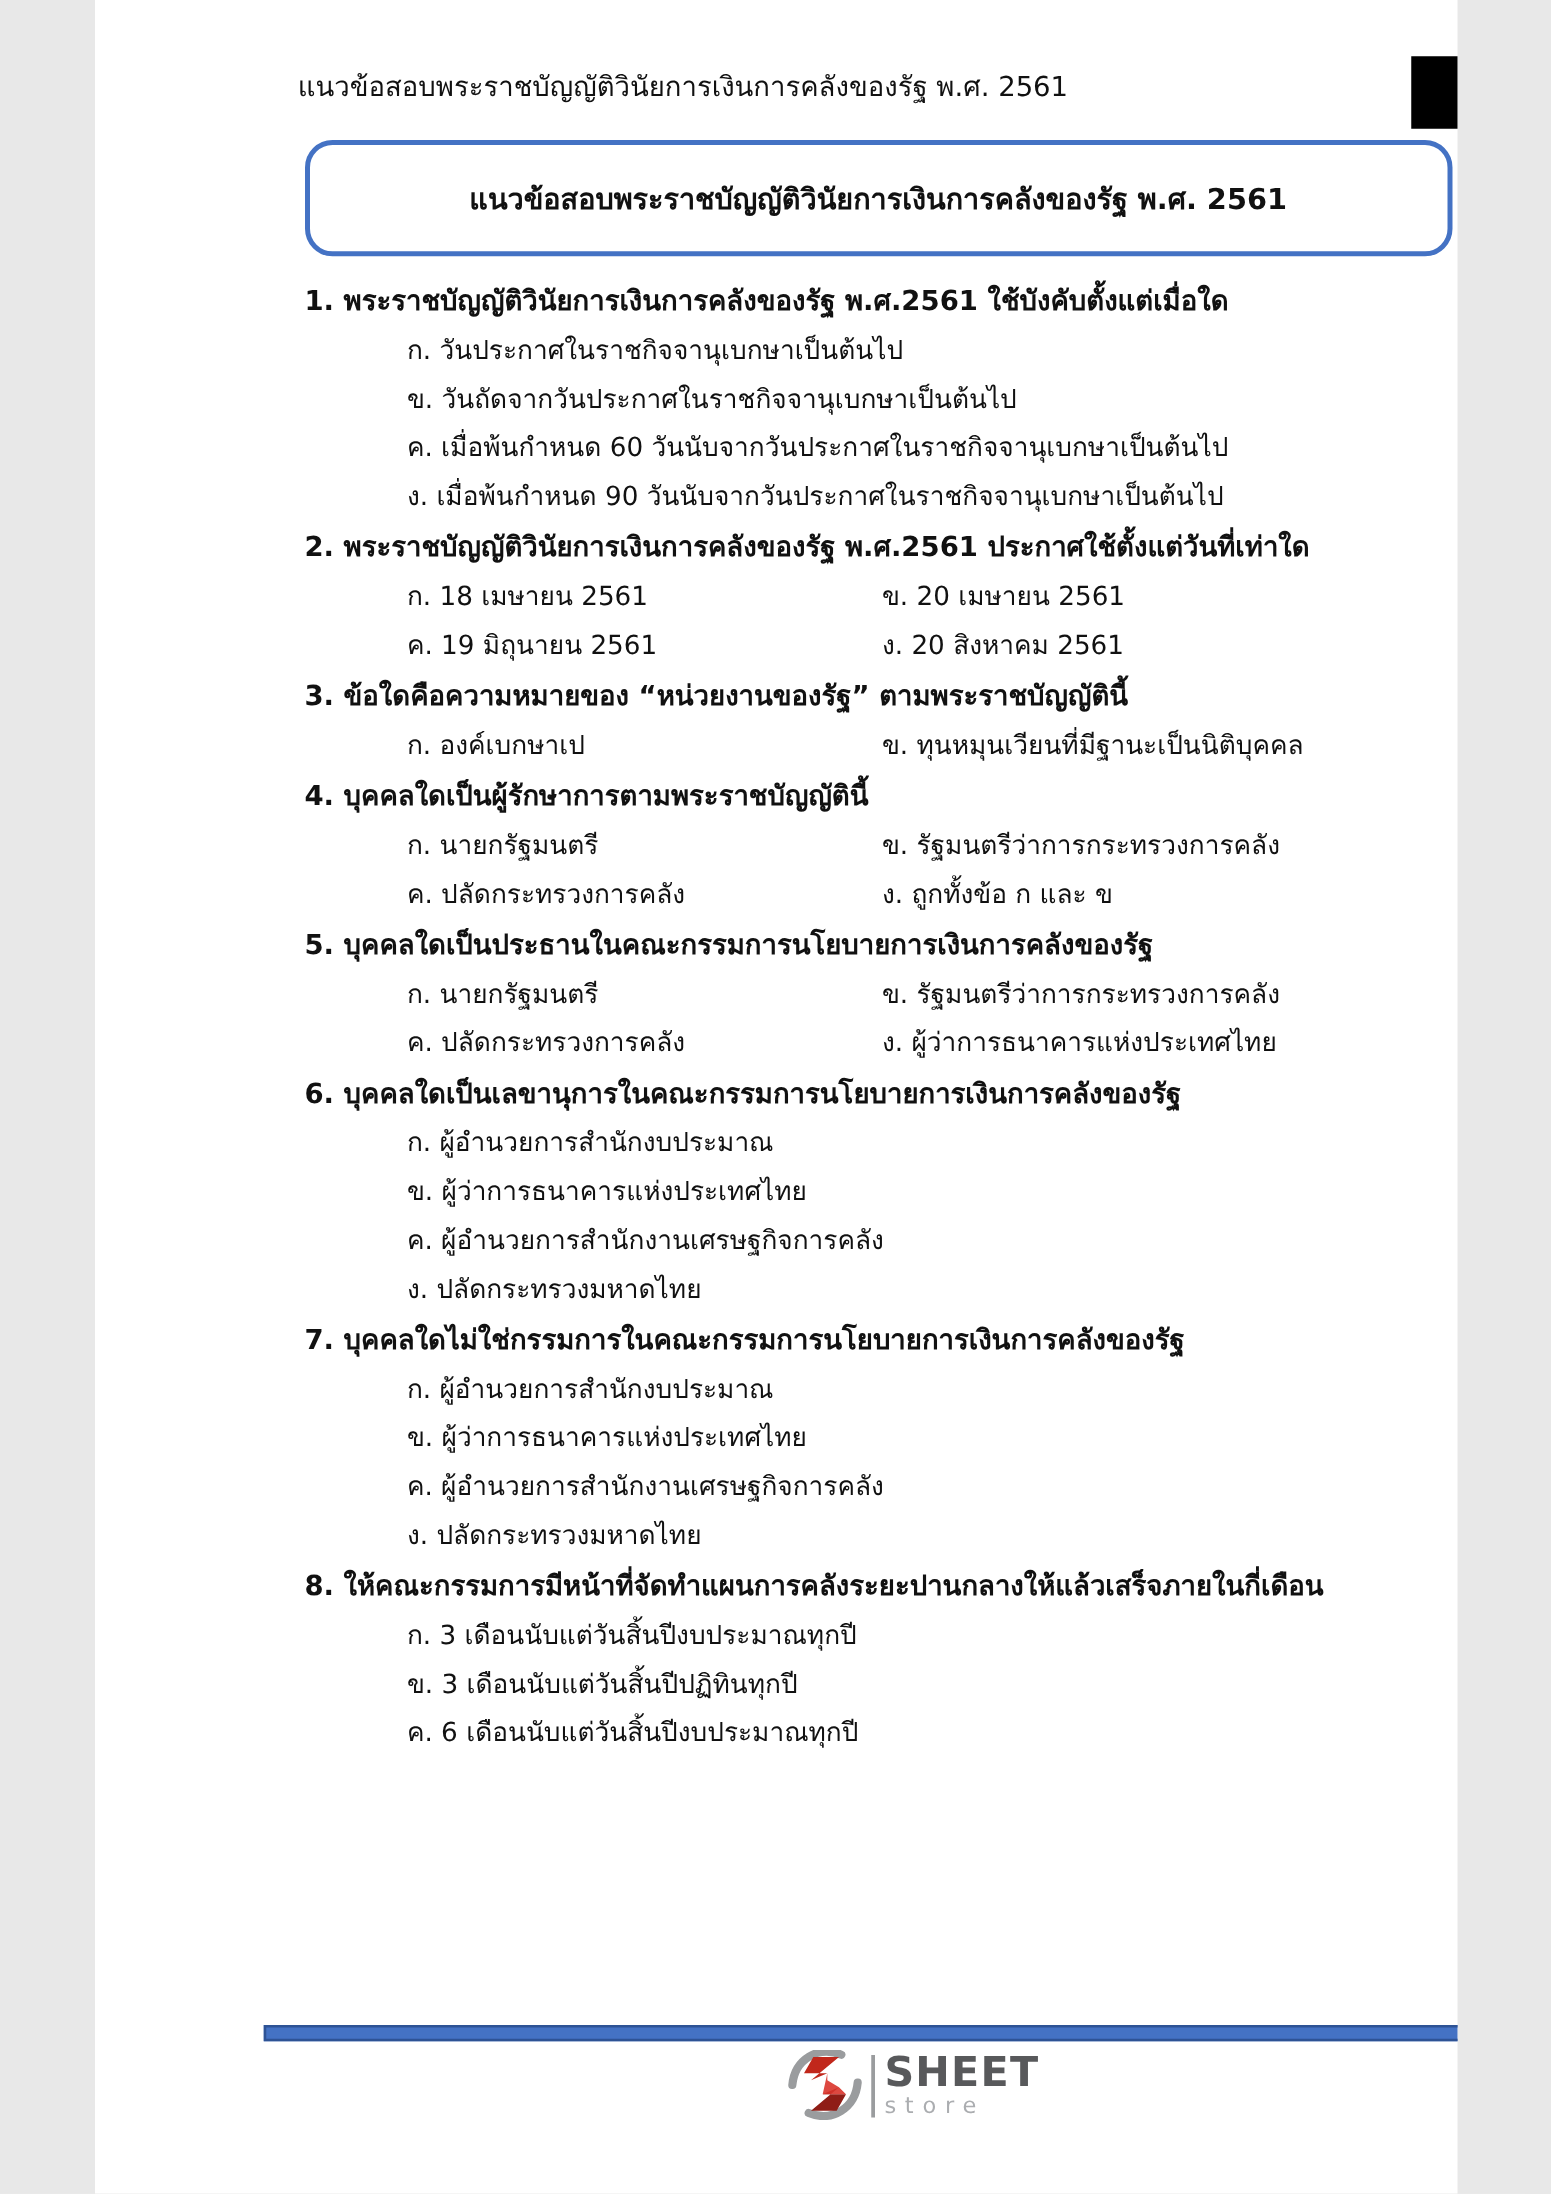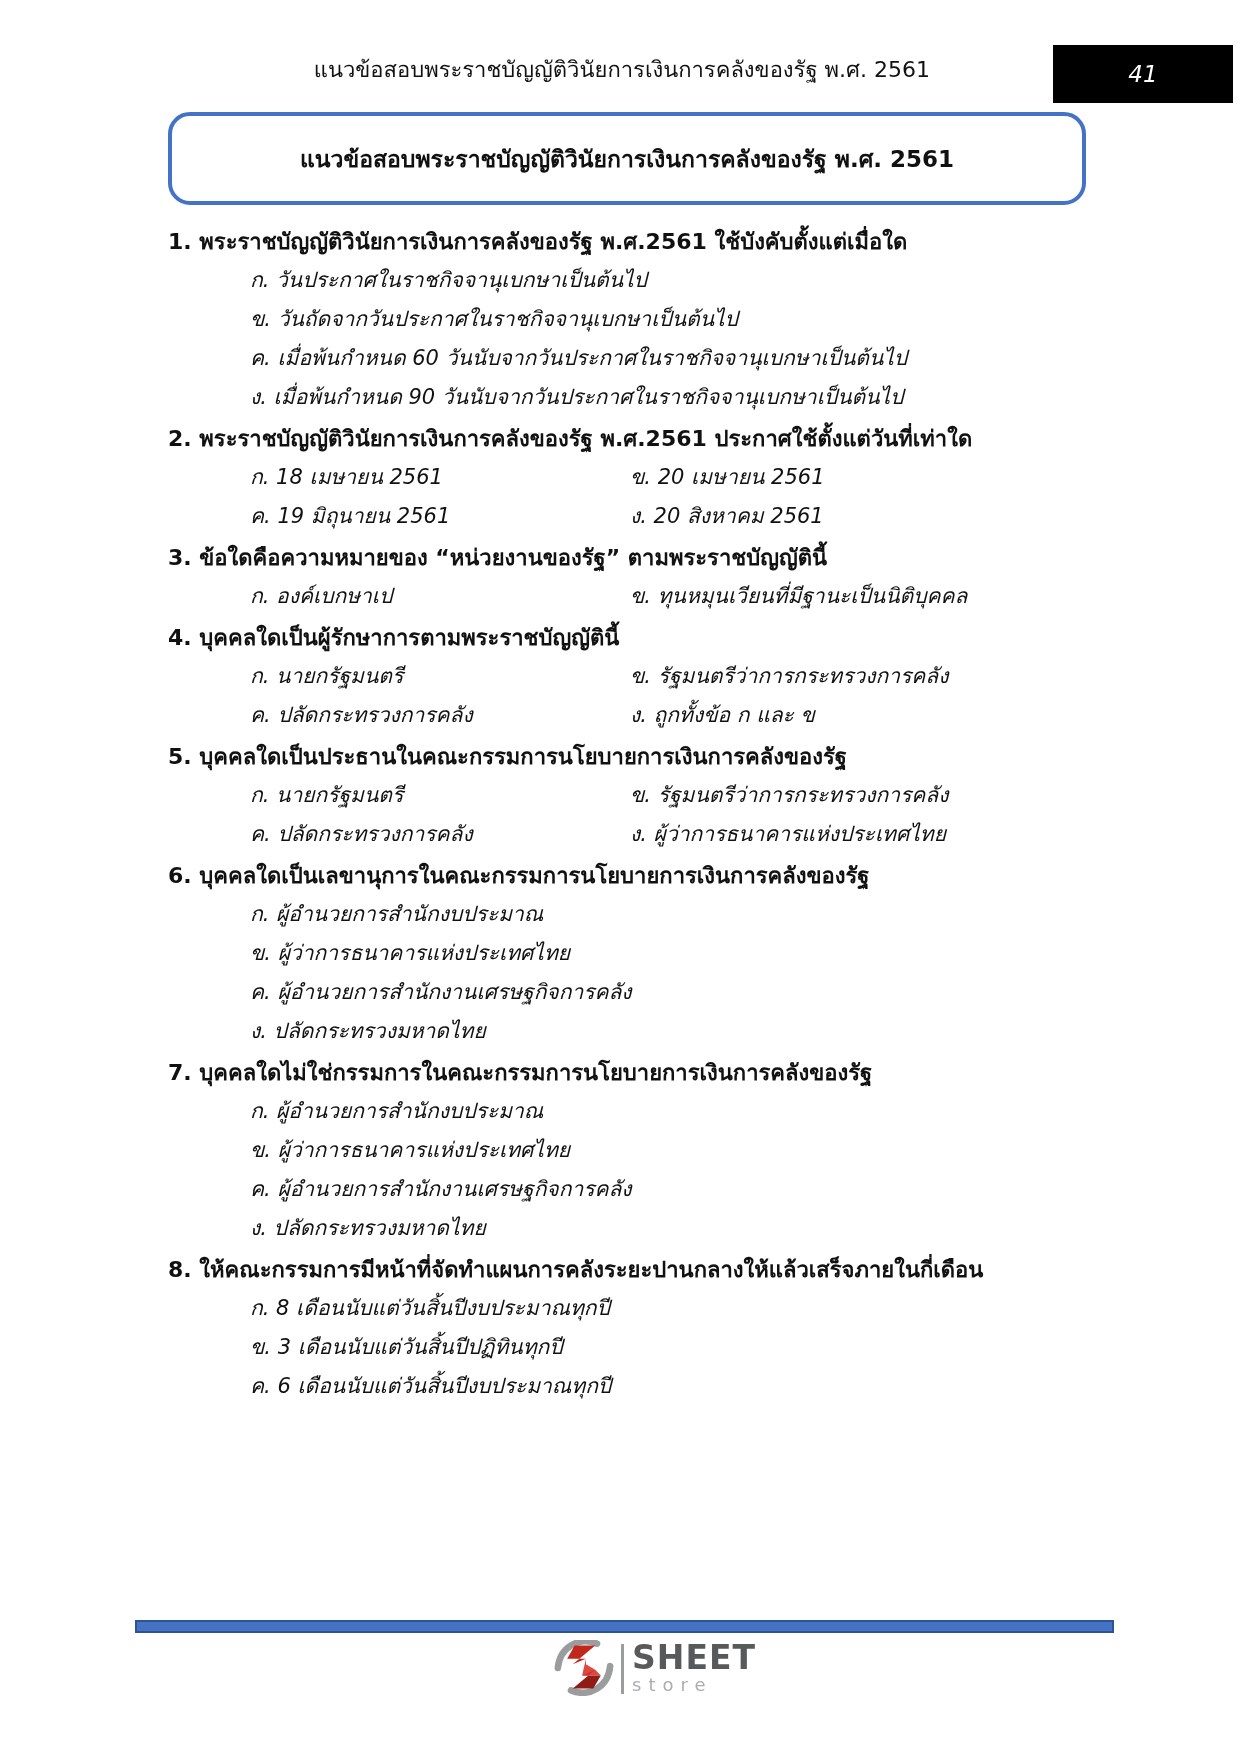--- a/index.html
+++ b/index.html
@@ -1,18 +1,18 @@
 <!DOCTYPE html>
 <html lang="th"><head>
 <meta charset="utf-8">
 <style>
   html,body { margin:0; padding:0; background:#e8e8e8; }
   .page {
     position: relative;
-    width: 1241px;
+    width: 1090px;
     height: 1755px;
     margin: 0 auto;
     background: #ffffff;
     font-family: "DejaVu Sans", "Liberation Sans", sans-serif;
     color: #111111;
     overflow: hidden;
   }
 
   
   .header-title {
@@ -71,21 +71,20 @@
   .q-head {
     font-weight: bold;
     font-size: 22px;
     line-height: 39px;
     white-space: nowrap;
   }
   .opt {
     font-size: 21px;
     line-height: 39px;
     white-space: nowrap;
-    font-style: italic;
   }
   .opt.single { padding-left: 82px; }
   .opt-row {
     display: grid;
     grid-template-columns: 462px 1fr;
   }
   .opt-row .opt:first-child { padding-left: 82px; }
 
   
   .footer-line {
@@ -198,21 +197,21 @@
       </div>
       <div class="question">
         <div class="q-head">7. บุคคลใดไม่ใช่กรรมการในคณะกรรมการนโยบายการเงินการคลังของรัฐ</div>
         <div class="opt single">ก. ผู้อำนวยการสำนักงบประมาณ</div>
         <div class="opt single">ข. ผู้ว่าการธนาคารแห่งประเทศไทย</div>
         <div class="opt single">ค. ผู้อำนวยการสำนักงานเศรษฐกิจการคลัง</div>
         <div class="opt single">ง. ปลัดกระทรวงมหาดไทย</div>
       </div>
       <div class="question">
         <div class="q-head">8. ให้คณะกรรมการมีหน้าที่จัดทำแผนการคลังระยะปานกลางให้แล้วเสร็จภายในกี่เดือน</div>
-        <div class="opt single">ก. 8 เดือนนับแต่วันสิ้นปีงบประมาณทุกปี</div>
+        <div class="opt single">ก. 3 เดือนนับแต่วันสิ้นปีงบประมาณทุกปี</div>
         <div class="opt single">ข. 3 เดือนนับแต่วันสิ้นปีปฏิทินทุกปี</div>
         <div class="opt single">ค. 6 เดือนนับแต่วันสิ้นปีงบประมาณทุกปี</div>
       </div>
     </div>
 
   <div class="footer-line"></div>
 
   <div class="logo">
     <svg class="logo-mark" viewBox="0 0 64 60" xmlns="http://www.w3.org/2000/svg" aria-hidden="true">
 

